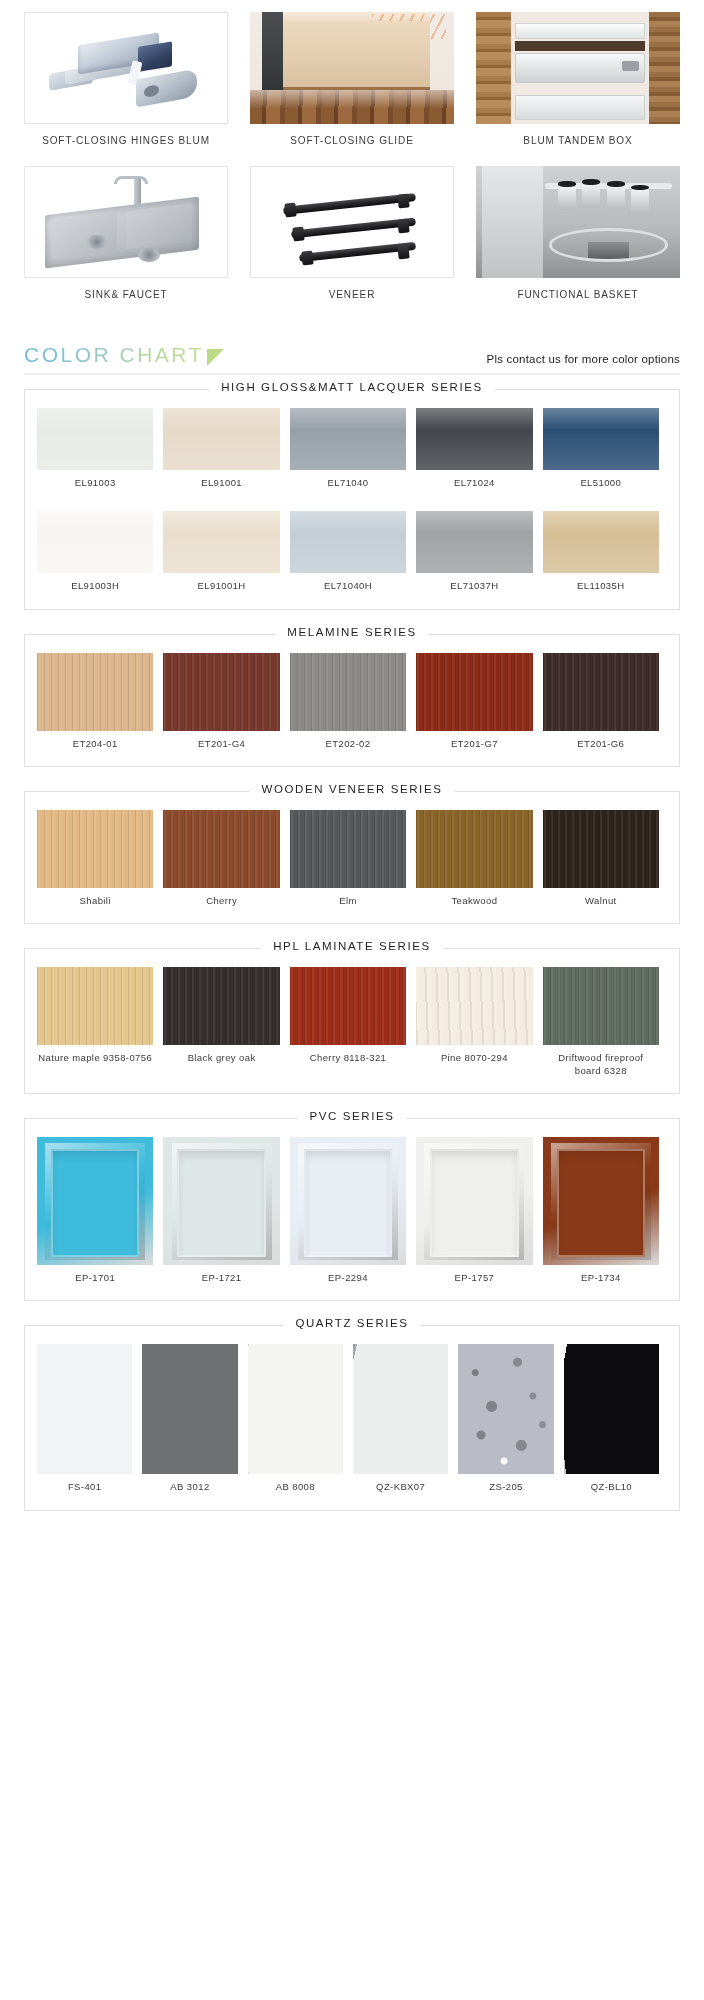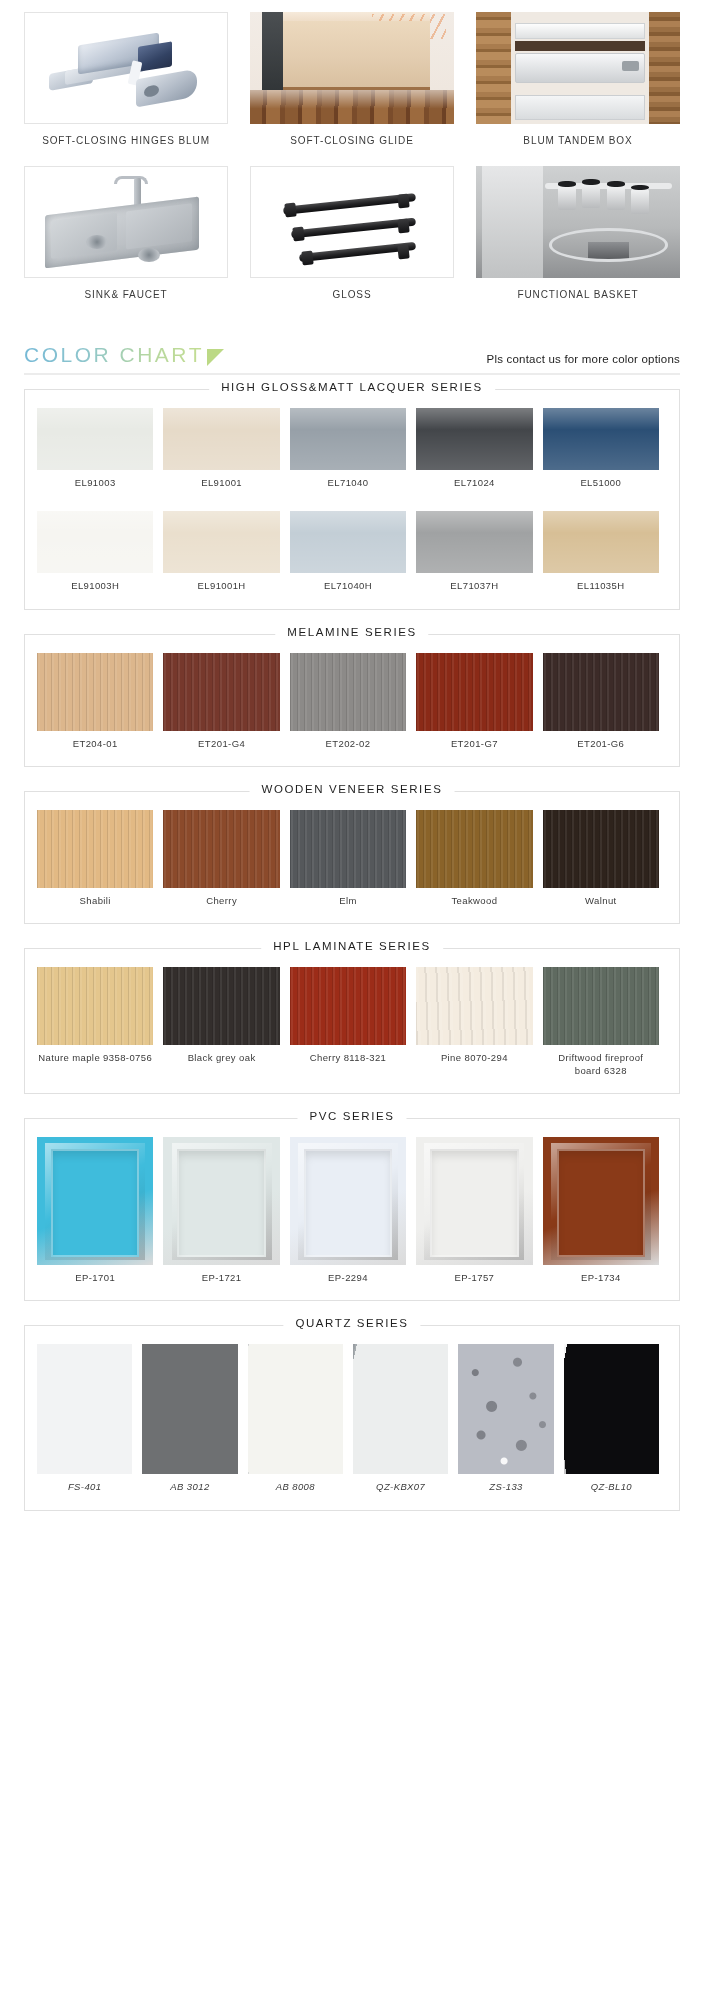--- a/index.html
+++ b/index.html
@@ -195,21 +195,21 @@
     letter-spacing: 1.6px;
     color: #1f1f1f;
     white-space: nowrap;
     font-weight: 400;
   }
   .sw-row {
     display: grid;
     grid-template-columns: repeat(5, 1fr);
     column-gap: 10px;
   }
-  .sw-row.six { grid-template-columns: repeat(6, 1fr); font-style: italic; }
+  .sw-row.six { grid-template-columns: repeat(6, 1fr); }
   .sw-row + .sw-row { margin-top: 18px; }
   .sw-cell { display: flex; flex-direction: column; align-items: stretch; }
   .sw-chip { width: 100%; position: relative; overflow: hidden; }
   .sw-chip.flat { height: 62px; }
   .sw-chip.tall { height: 78px; }
   .sw-chip.door { height: 128px; background:#fff; }
   .sw-chip.slab { height: 130px; }
   .sw-label {
     text-align: center;
     font-size: 9.5px;
@@ -326,21 +326,21 @@
           <div class="handle-foot" style="left:17%;top:33%;transform:rotate(-6deg);"></div>
           <div class="handle-foot" style="left:73%;top:25%;transform:rotate(-6deg);"></div>
           <div class="handle-bar" style="left:20%;top:52%;width:62%;transform:rotate(-6deg);"></div>
           <div class="handle-foot" style="left:21%;top:55%;transform:rotate(-6deg);"></div>
           <div class="handle-foot" style="left:73%;top:48%;transform:rotate(-6deg);"></div>
           <div class="handle-bar" style="left:24%;top:74%;width:58%;transform:rotate(-6deg);"></div>
           <div class="handle-foot" style="left:25%;top:77%;transform:rotate(-6deg);"></div>
           <div class="handle-foot" style="left:73%;top:71%;transform:rotate(-6deg);"></div>
         </div>
       </div>
-      <div class="hw-caption">GLOSS</div>
+      <div class="hw-caption">VENEER</div>
     </div>
 
     <div class="hw-cell">
       <div class="hw-thumb noborder">
         <div class="art">
           <div class="bk-bg"></div>
           <div class="bk-panel"></div>
           <div class="bk-shelf"></div>
           <div class="bk-jar" style="left:40%;top:18%;"></div>
           <div class="bk-cap" style="left:40%;top:14%;"></div>
@@ -568,21 +568,21 @@
               <div class="sw-label">AB 8008</div>
             </div>
             <div class="sw-cell">
               <div class="sw-chip slab" style="background: rgb(236, 238, 238);">
                 <div style="position:absolute;inset:0;background:linear-gradient(104deg,rgba(142,148,153,.75) 0 4px,transparent 4px 40px),linear-gradient(96deg,rgba(160,166,170,.55) 0 2px,transparent 2px 28px),linear-gradient(118deg,rgba(150,156,160,.4) 0 2px,transparent 2px 55px);"></div>
               </div>
               <div class="sw-label">QZ-KBX07</div>
             </div>
             <div class="sw-cell">
               <div class="sw-chip slab speck" style="background: rgb(185, 188, 196);"></div>
-              <div class="sw-label">ZS-133</div>
+              <div class="sw-label">ZS-205</div>
             </div>
             <div class="sw-cell">
               <div class="sw-chip slab" style="background: rgb(12, 12, 14);">
                 <div style="position:absolute;inset:0;background:linear-gradient(100deg,rgba(255,255,255,.95) 0 3px,transparent 3px 34px),linear-gradient(84deg,rgba(255,255,255,.75) 0 2px,transparent 2px 46px),linear-gradient(122deg,rgba(255,255,255,.6) 0 2px,transparent 2px 60px);"></div>
               </div>
               <div class="sw-label">QZ-BL10</div>
             </div>
           </div>
         </div>
       </div>

